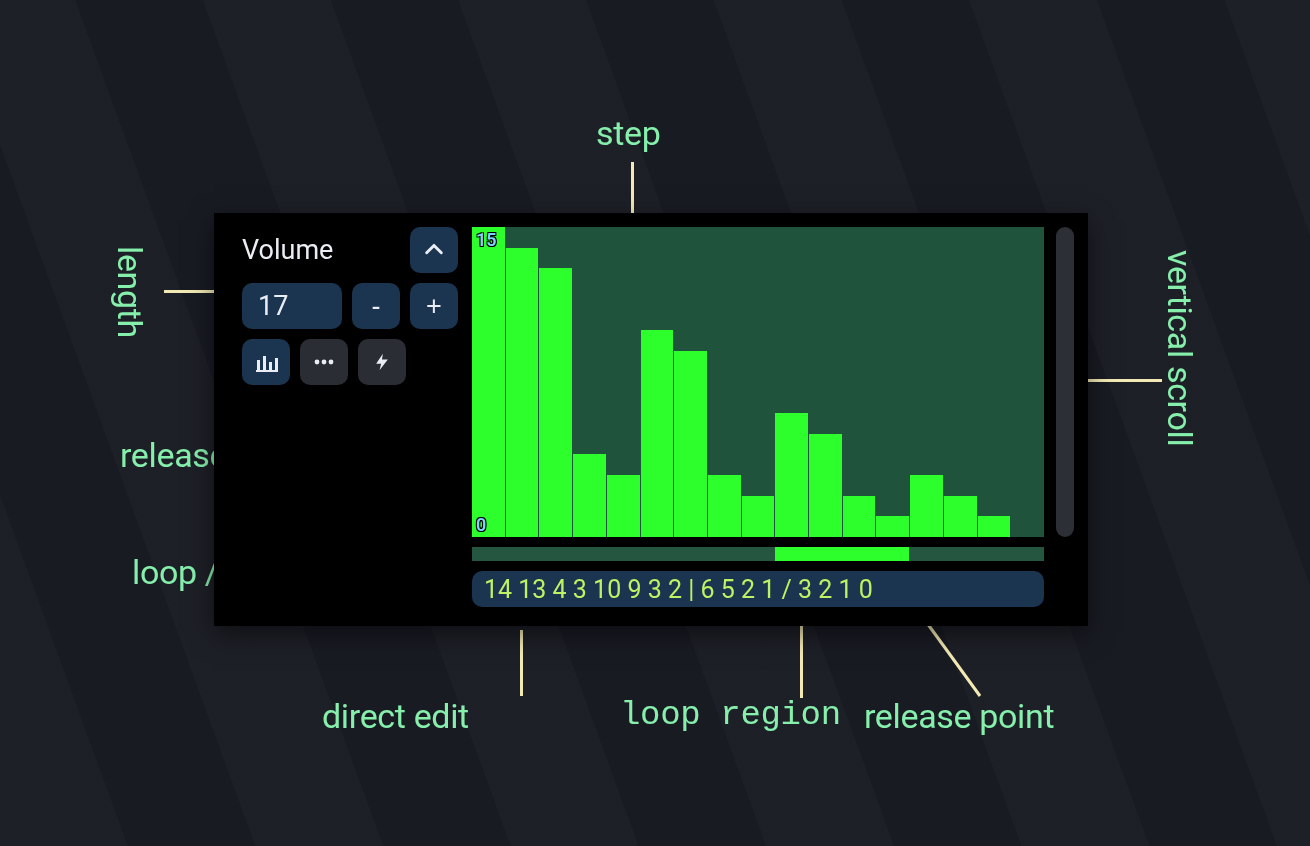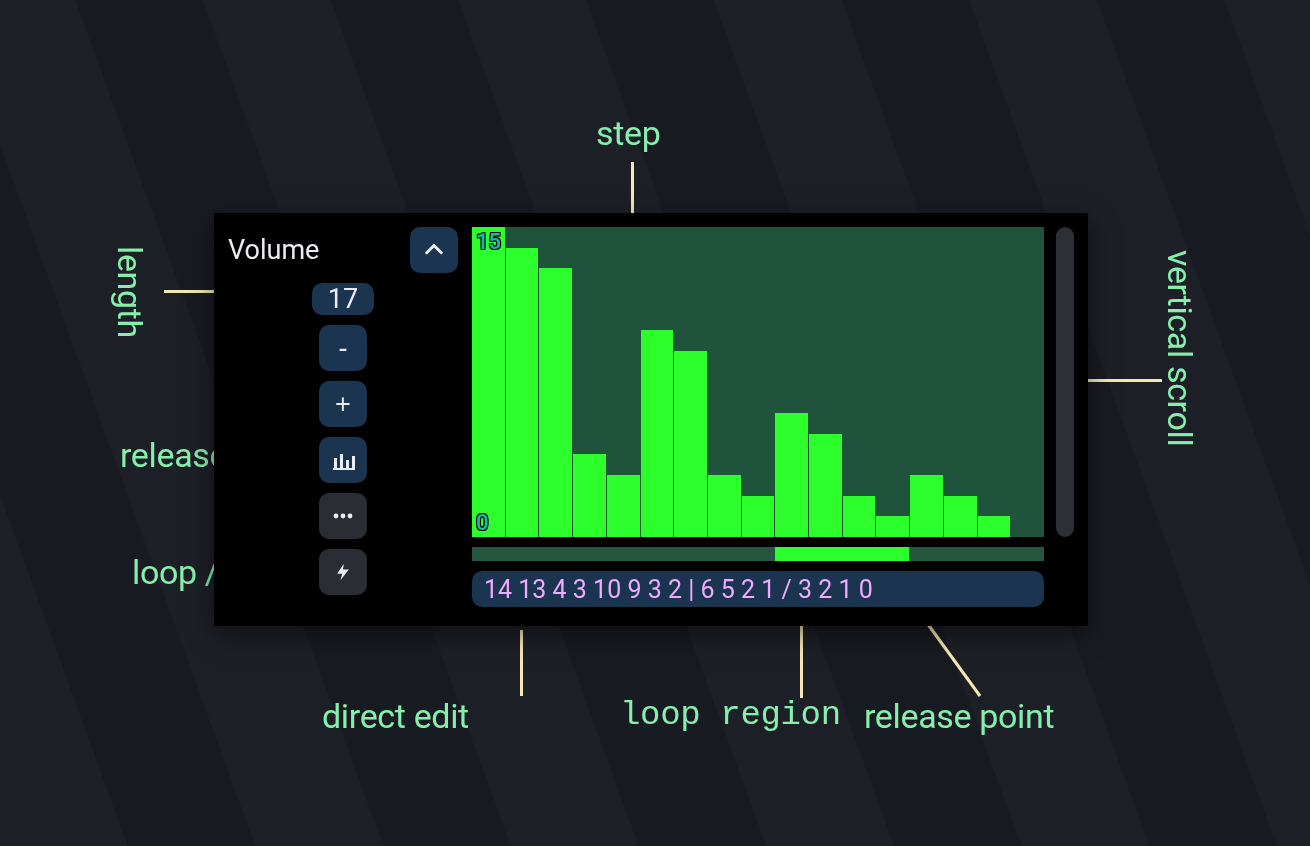--- a/index.html
+++ b/index.html
@@ -50,22 +50,22 @@
     background: #000;
     display: flex;
     box-shadow: 0 8px 24px rgba(0,0,0,0.5);
   }
 
   
   .ctrls {
     width: 258px;
     padding: 14px 14px 0 14px;
   }
-  .row { display: flex; gap: 10px; align-items: center; }
-  .row + .row { margin-top: 10px; flex-direction: column; }
+  .row { display: flex; gap: 10px; align-items: center; margin-left: 14px; }
+  .row + .row { margin-top: 10px; }
 
   .title {
     color: #eaeef4;
     font-size: 27px;
     flex: 1;
   }
   .btn {
     background: #1b344f;
     border: none;
     border-radius: 10px;
@@ -114,22 +114,22 @@
     align-items: flex-end;
   }
   .bar {
     flex: 1;
     margin-right: 1px;
     background: #2dff2d;
   }
   .bars .bar:last-child { margin-right: 0; }
   .axis {
     position: absolute;
-    color: #14b8a6;
-    font-size: 22px;
+    color: #7dd3fc;
+    font-size: 18px;
     font-weight: 600;
     left: 4px;
     text-shadow: -1px -1px 0 #000, 1px -1px 0 #000, -1px 1px 0 #000, 1px 1px 0 #000;
     text-align: right;
   }
   .axis.top { top: 2px; }
   .axis.bot { bottom: 2px; }
 
   .loopstrip {
     height: 14px;
@@ -139,21 +139,21 @@
   .loopseg {
     position: absolute;
     top: 0; bottom: 0;
     background: #2dff2d;
   }
 
   .direct {
     height: 36px;
     background: #1b344f;
     border-radius: 10px;
-    color: #f0abfc;
+    color: #bef264;
     font-size: 25px;
     display: flex;
     align-items: center;
     padding: 0 12px;
     white-space: nowrap;
     overflow: hidden;
   }
 
   .vscroll {
     width: 18px;

